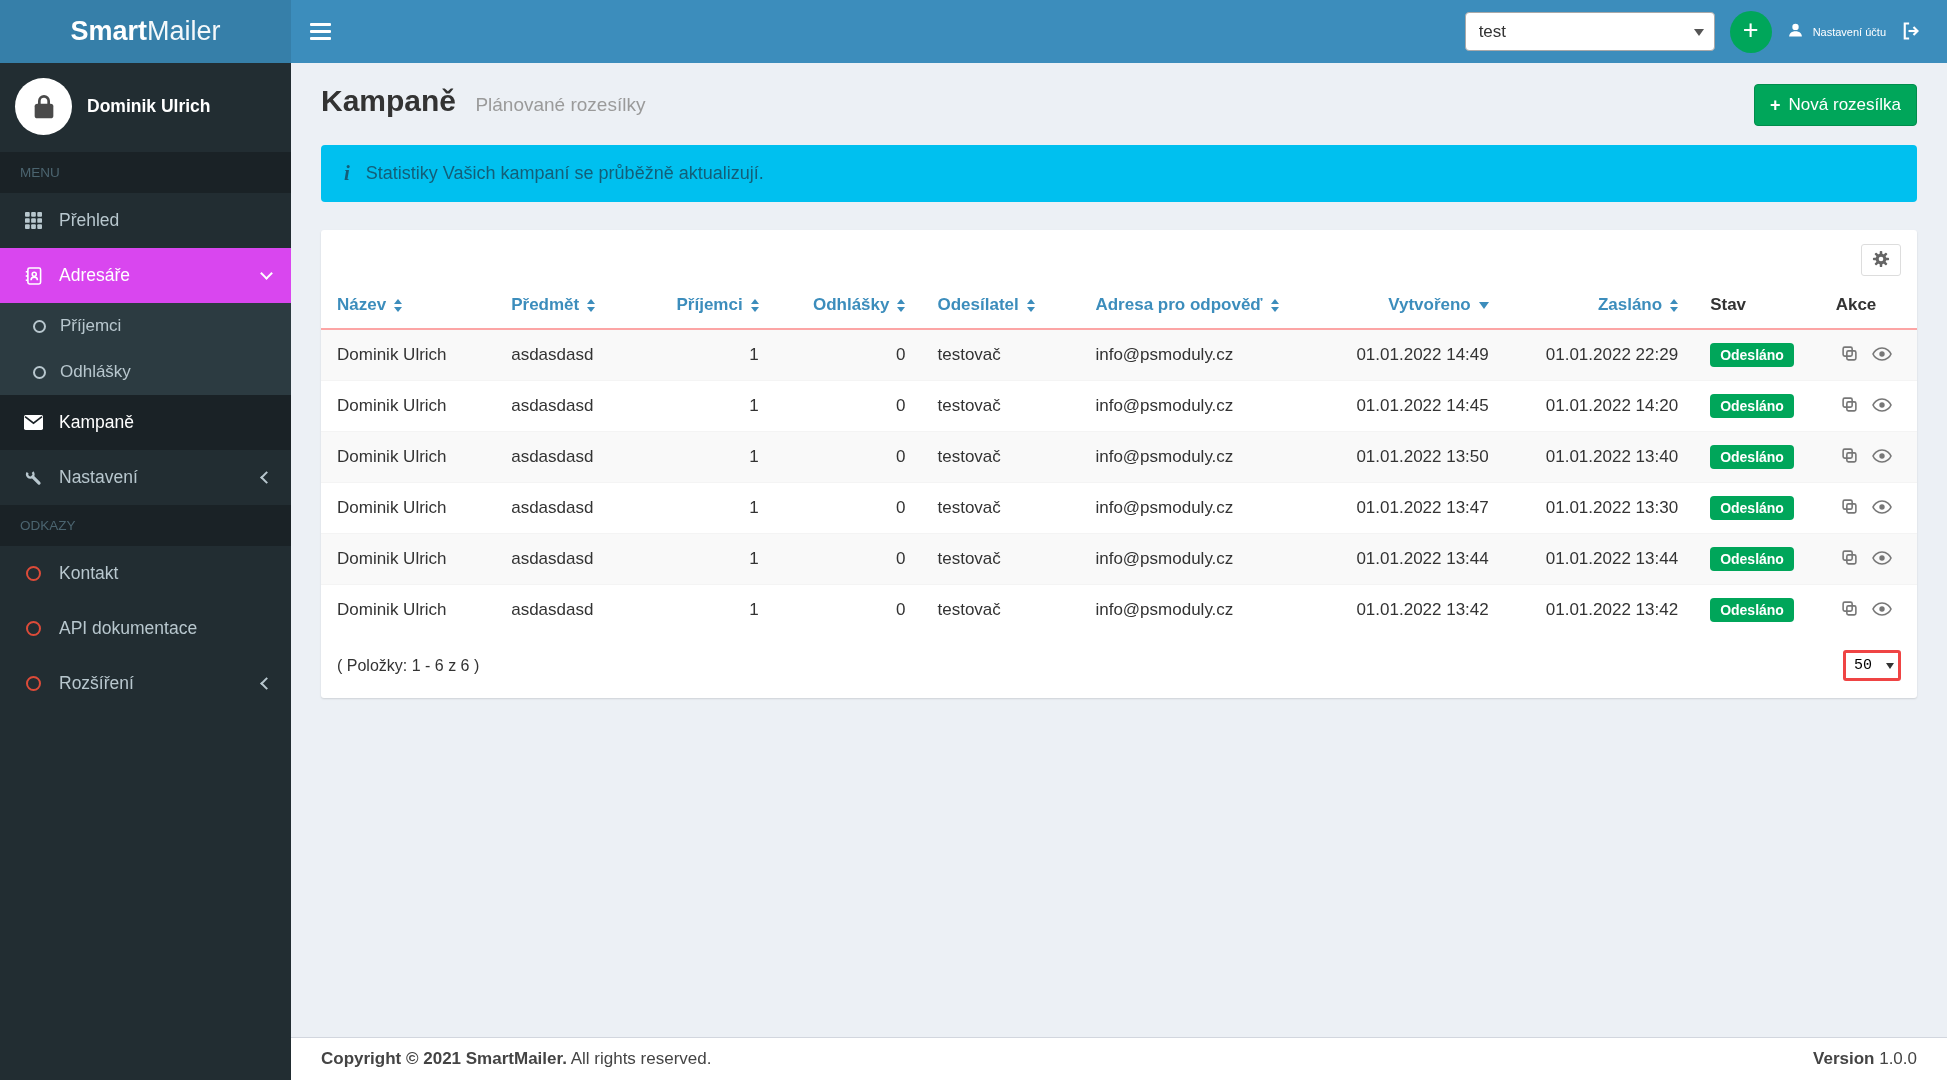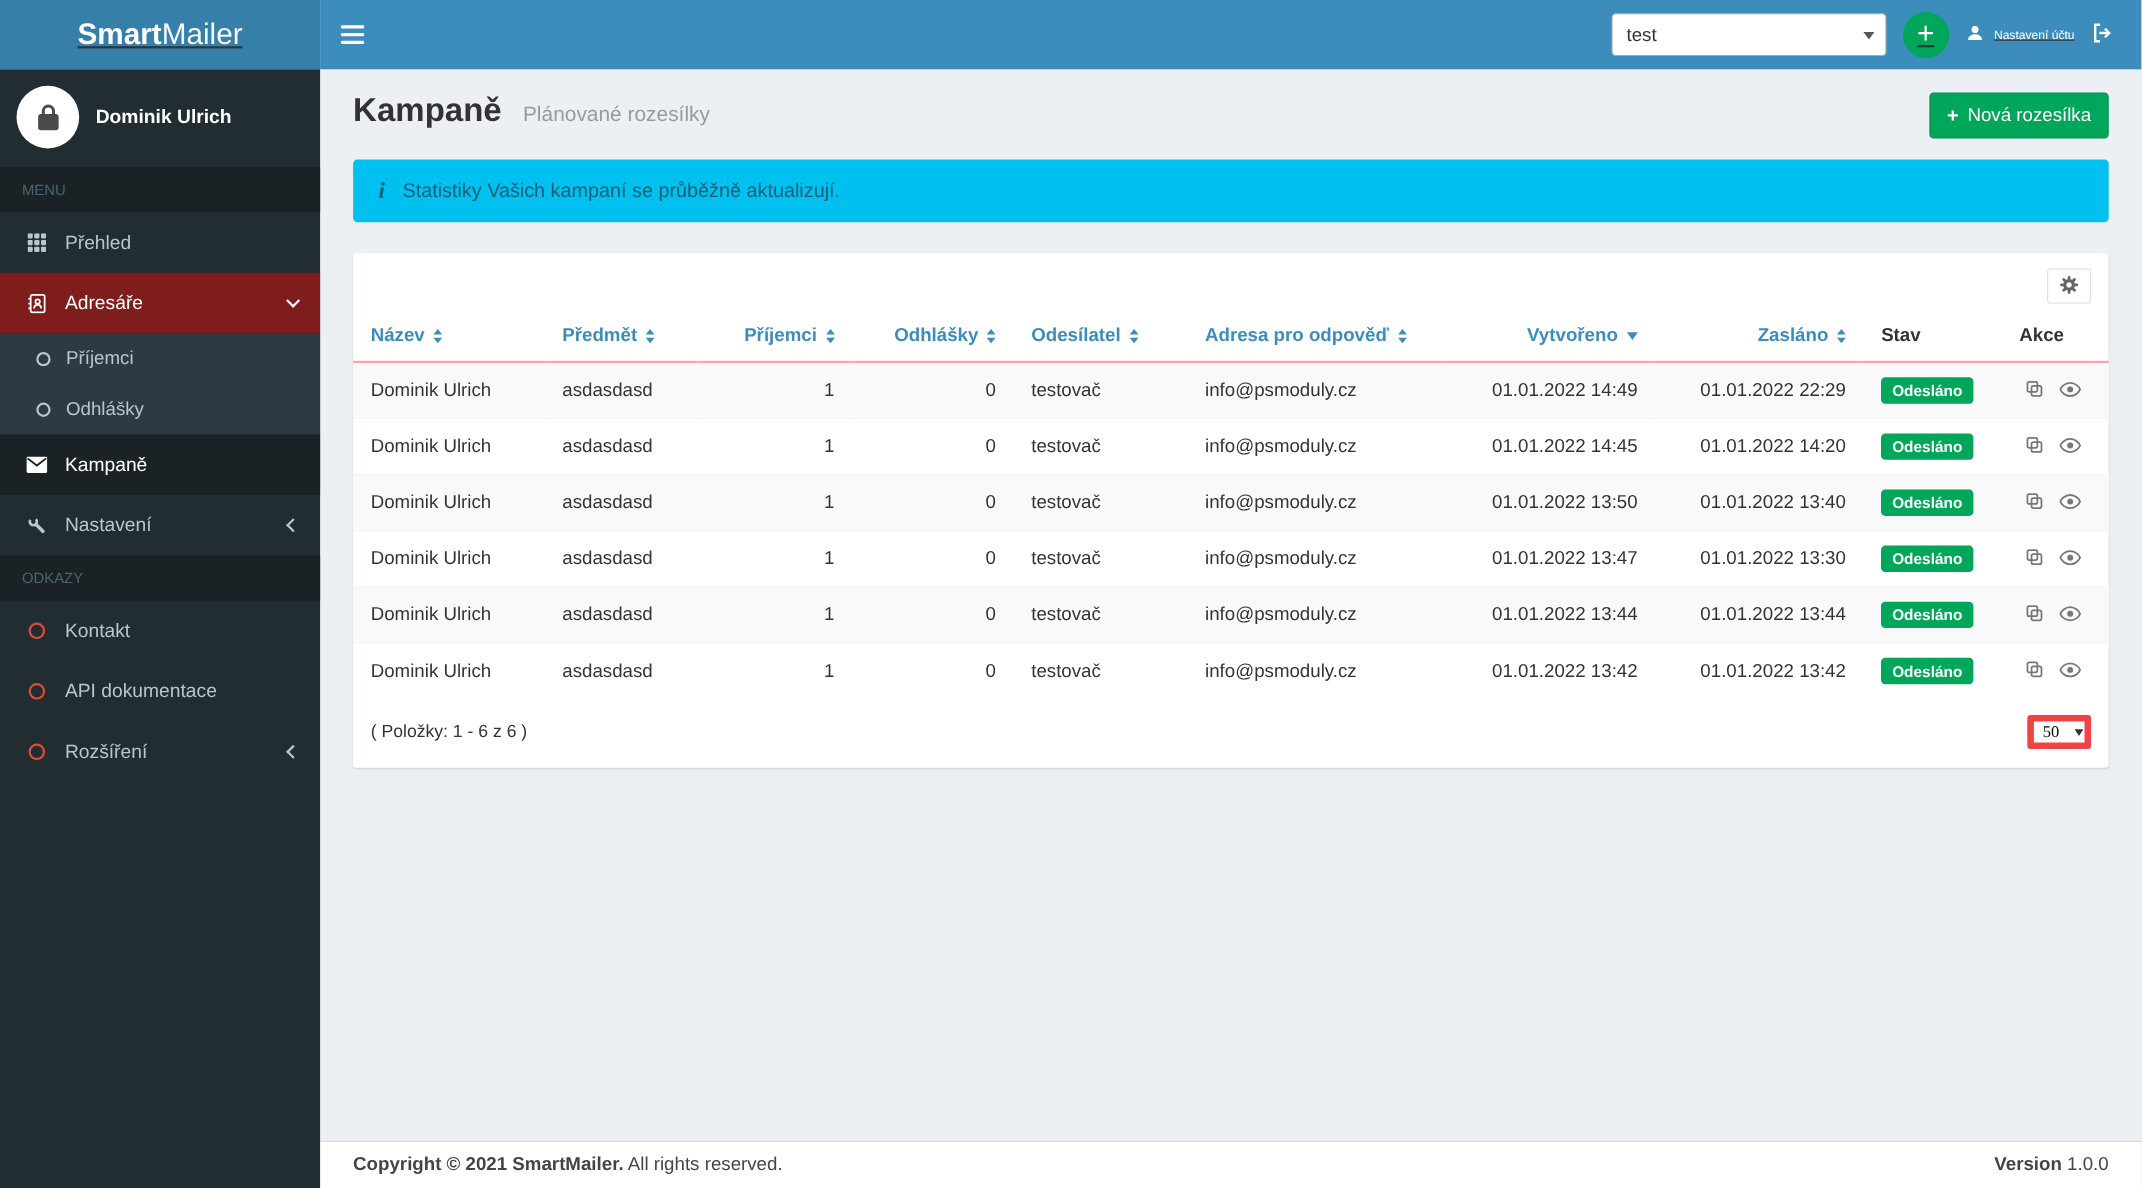--- a/index.html
+++ b/index.html
@@ -5,21 +5,21 @@
   * { box-sizing: border-box; margin: 0; padding: 0; }
   html,body { width:100%; }
   body {
     font-family: "Liberation Sans", "DejaVu Sans", sans-serif;
     color: #333;
     background: #ecf0f5;
   }
   .wrapper { width:1947px; height:1080px; position:relative; background:#ecf0f5; overflow:hidden; }
 
   
-  .main-header { display:flex; height:63px;text-decoration:underline; }
+  .main-header { display:flex; height:63px; }
   .logo { width:291px; background:#367fa9; color:#fff; font-size:27px; display:flex; align-items:center; justify-content:center; cursor:pointer; flex-shrink:0; }
   .logo-bold { font-weight:700; }
   .logo-light { font-weight:400; opacity:.95; }
   .navbar { flex:1; background:#3c8dbc; display:flex; align-items:center; padding-right:26px; }
   .hamburger { width:58px; height:63px; background:transparent; border:none; display:flex; flex-direction:column; justify-content:center; align-items:center; gap:4px; cursor:pointer; }
   .hamburger .hb { width:21px; height:3px; background:#fff; border-radius:1px; }
   .nav-right { margin-left:auto; display:flex; align-items:center; gap:15px; }
   .select-wrap { position:relative; display:inline-block; }
   .nav-select { width:250px; height:39px; border:1px solid #a9a9a9; border-radius:4px; font-size:17px; padding:0 32px 0 13px; appearance:none; -webkit-appearance:none; background:#fff; color:#333; cursor:pointer; font-family:inherit; }
   .select-caret { position:absolute; right:11px; top:50%; margin-top:-3px; width:0; height:0; border-left:5px solid transparent; border-right:5px solid transparent; border-top:7px solid #555; pointer-events:none; }
@@ -27,21 +27,21 @@
   .nav-link { color:#fff; font-size:11px; display:flex; align-items:center; gap:9px; cursor:pointer; text-decoration:none; height:63px; }
 
   
   .sidebar { position:absolute; top:63px; left:0; bottom:0; width:291px; background:#222d32; }
   .user-panel { display:flex; align-items:center; gap:15px; padding:15px 15px 17px; }
   .avatar { width:57px; height:57px; border-radius:50%; background:#fff; display:flex; align-items:center; justify-content:center; flex-shrink:0; }
   .user-name { color:#fff; font-weight:700; font-size:17.5px; }
   .menu-header { background:#1a2226; color:#4b646f; font-size:13.5px; padding:13px 20px; }
   .menu-item { display:flex; align-items:center; gap:13px; height:55px; padding:0 20px; color:#b8c7ce; font-size:17.5px; cursor:pointer; text-decoration:none; }
   .menu-item .mi-icon { width:26px; display:flex; justify-content:center; align-items:center; }
-  .menu-item.open { background:#7f1d1d; color:#fff; }
+  .menu-item.open { background:#d946ef; color:#fff; }
   .menu-item.active { background:#1a2226; color:#fff; }
   .submenu { background:#2c3b41; }
   .submenu-item { display:flex; align-items:center; gap:14px; height:46px; padding:0 20px 0 33px; color:#b8c7ce; font-size:17px; cursor:pointer; text-decoration:none; }
   .circle-o { width:13px; height:13px; border:2px solid currentColor; border-radius:50%; flex-shrink:0; }
   .circle-o.red { border-color:#dd4b39; width:15px; height:15px; }
   .chev { margin-left:auto; width:9px; height:9px; border-right:2px solid currentColor; border-bottom:2px solid currentColor; flex-shrink:0; }
   .chev.down { transform:rotate(45deg); margin-top:-4px; }
   .chev.left { transform:rotate(135deg); }
 
   
@@ -74,21 +74,21 @@
   .sort i { width:0; height:0; border-left:4.5px solid transparent; border-right:4.5px solid transparent; display:block; }
   .sort .up { border-bottom:5px solid #3c8dbc; }
   .sort .down { border-top:5px solid #3c8dbc; }
   .sort-desc { width:0; height:0; border-left:5px solid transparent; border-right:5px solid transparent; border-top:7px solid #3c8dbc; display:inline-block; }
 
   .badge { background:#00a65a; color:#fff; font-size:14px; font-weight:700; padding:4px 10px; border-radius:4px; display:inline-block; }
   .actions { white-space:nowrap; }
   .icon-btn { background:transparent; border:none; cursor:pointer; padding:2px 5px; vertical-align:middle; }
 
   .table-footer { display:flex; align-items:center; justify-content:space-between; padding:15px 16px 17px; font-size:16px; color:#333; }
-  .page-select { width:58px; height:31px; font-size:15px; border:6px solid #ef4444; border-radius:3px; padding:0 20px 0 8px; appearance:none; -webkit-appearance:none; background:#fff; cursor:pointer; font-family:Liberation Serif, serif; }
+  .page-select { width:58px; height:31px; font-size:15px; border:3px solid #ef4444; border-radius:3px; padding:0 20px 0 8px; appearance:none; -webkit-appearance:none; background:#fff; cursor:pointer; font-family:Liberation Mono, monospace; }
   .select-wrap.small .select-caret { right:7px; border-top-color:#333; border-top-width:6px; border-left-width:4px; border-right-width:4px; }
 
   
   .main-footer { margin-left:291px; height:43px; background:#fff; border-top:1px solid #d2d6de; padding:11px 30px; display:flex; justify-content:space-between; align-items:center; font-size:17px; color:#444; }
 </style>
 </head>
 <body>
 
 <div class="wrapper">
 

